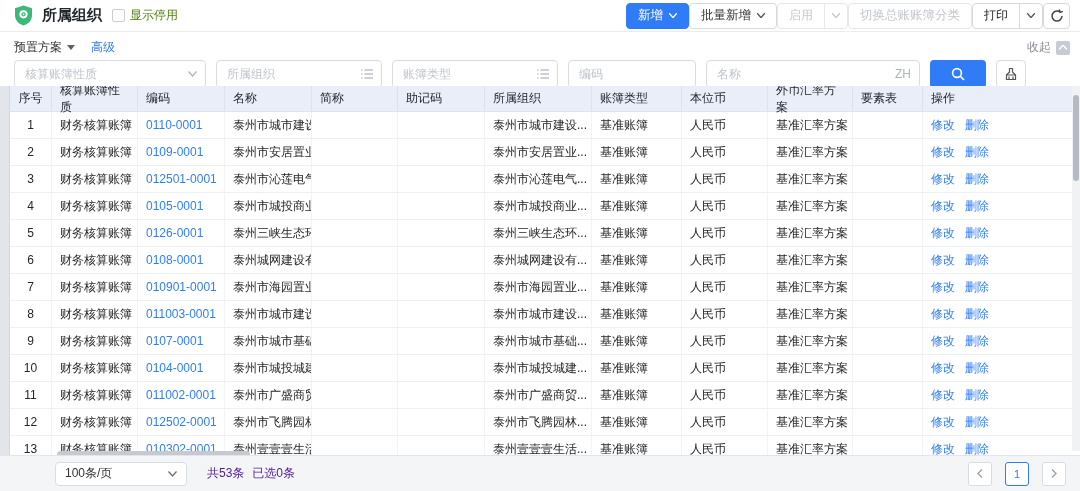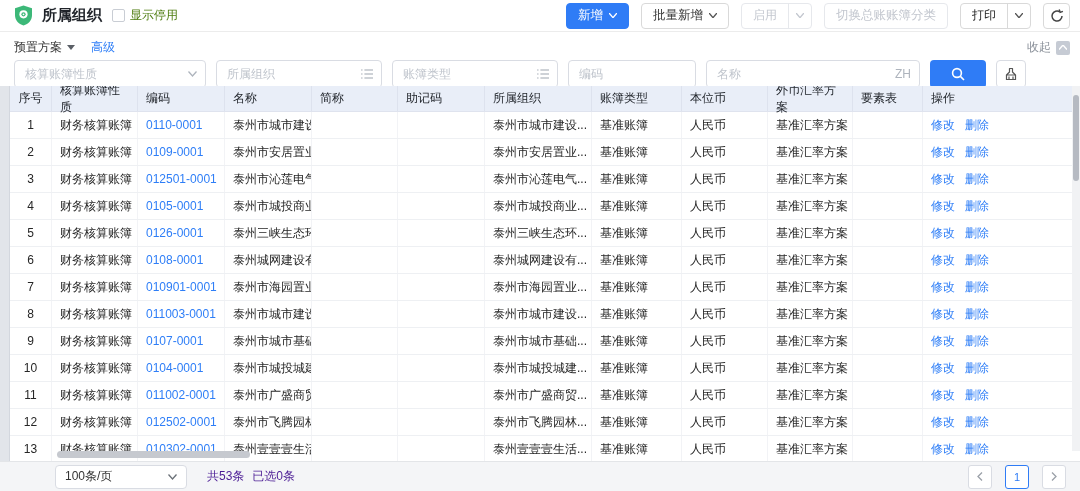--- a/index.html
+++ b/index.html
@@ -7,21 +7,21 @@
     font-family:"Liberation Sans","DejaVu Sans",sans-serif; font-size:12px; color:#262626; }
   .app { position:relative; width:1080px; height:491px; background:#fff; }
 
   
   .topbar { height:32px; display:flex; align-items:center; padding:0 10px 0 14px;
     border-bottom:1px solid #ececec; background:#fff; }
   .shield { width:19px; height:21px; flex:0 0 auto; }
   .page-title { font-size:15px; font-weight:700; color:#1f2329; margin:0 10px 0 9px; }
   .chk-wrap { display:flex; align-items:center; gap:5px; color:#4d7c0f; cursor:pointer; }
   .chk { width:13px; height:13px; border:1px solid #c9cdd4; border-radius:2px; background:#fff; }
-  .topbar-actions { margin-left:auto; display:flex; align-items:center; gap:12px; }
+  .topbar-actions { margin-left:auto; display:flex; align-items:center; gap:0; }
   .btn { height:26px; display:inline-flex; align-items:center; justify-content:center;
     border:1px solid #d9d9d9; border-radius:4px; background:#fff; padding:0 11px;
     font-size:12.5px; color:#333; cursor:pointer; white-space:nowrap; }
   .btn .caret { margin-left:6px; }
   .btn-primary { background:#2f7cf6; border-color:#2f7cf6; color:#fff; }
   .btn-disabled { color:#c3c7cf; border-color:#e6e8ec; cursor:default; }
   .split { display:inline-flex; height:26px; border:1px solid #d9d9d9; border-radius:4px; overflow:hidden; background:#fff; }
   .split.disabled { border-color:#e6e8ec; }
   .split .seg { display:flex; align-items:center; padding:0 11px; font-size:12px; cursor:pointer; }
   .split .seg + .seg { border-left:1px solid #d9d9d9; padding:0 7px; }
@@ -64,21 +64,21 @@
   .cell { padding:0 8px; flex:0 0 auto; }
   .c-seq{width:42px; justify-content:center; padding:0;} .c-nature{width:86px;} .c-code{width:87px;}
   .c-name{width:87px;} .c-short{width:86px;} .c-mnem{width:87px;} .c-org{width:107px;}
   .c-type{width:90px;} .c-curr{width:86px;} .c-rate{width:85px;} .c-elem{width:70px;}
   .c-act{width:149px; border-right:0 !important; gap:10px;}
   .vscroll { position:absolute; right:0; top:0; bottom:10px; width:8px; background:#f1f2f4; }
   .vscroll .thumb { position:absolute; top:9px; left:1px; width:6px; height:86px; border-radius:3px; background:#b6bac2; }
   .hscroll-thumb { position:absolute; left:57px; bottom:3px; width:193px; height:7px; border-radius:4px; background:#c6c9cf; }
 
   
-  .footer { position:absolute; left:0; right:0; bottom:0; height:30px; background:#f4f5f7;
+  .footer { position:absolute; left:0; right:0; bottom:0; height:36px; background:#f4f5f7;
     border-top:1px solid #e3e5e8; display:flex; align-items:center; padding:0 14px 0 55px; }
   .pagesize { width:132px; height:24px; background:#fff; border:1px solid #d9dce3; border-radius:4px;
     display:flex; align-items:center; justify-content:space-between; padding:0 9px; cursor:pointer; color:#333; }
   .count-text { margin-left:20px; color:#4c1d95; display:flex; gap:8px; }
   .pager { margin-left:auto; display:flex; align-items:center; gap:13px; }
   .pg-btn { width:24px; height:24px; border:1px solid #d9dce3; border-radius:3px; background:#fff;
     display:flex; align-items:center; justify-content:center; color:#9aa0a8; cursor:pointer; font-size:11px; }
   .pg-cur { border-color:#2f7cf6; color:#2f7cf6; }
 </style>
 </head>

